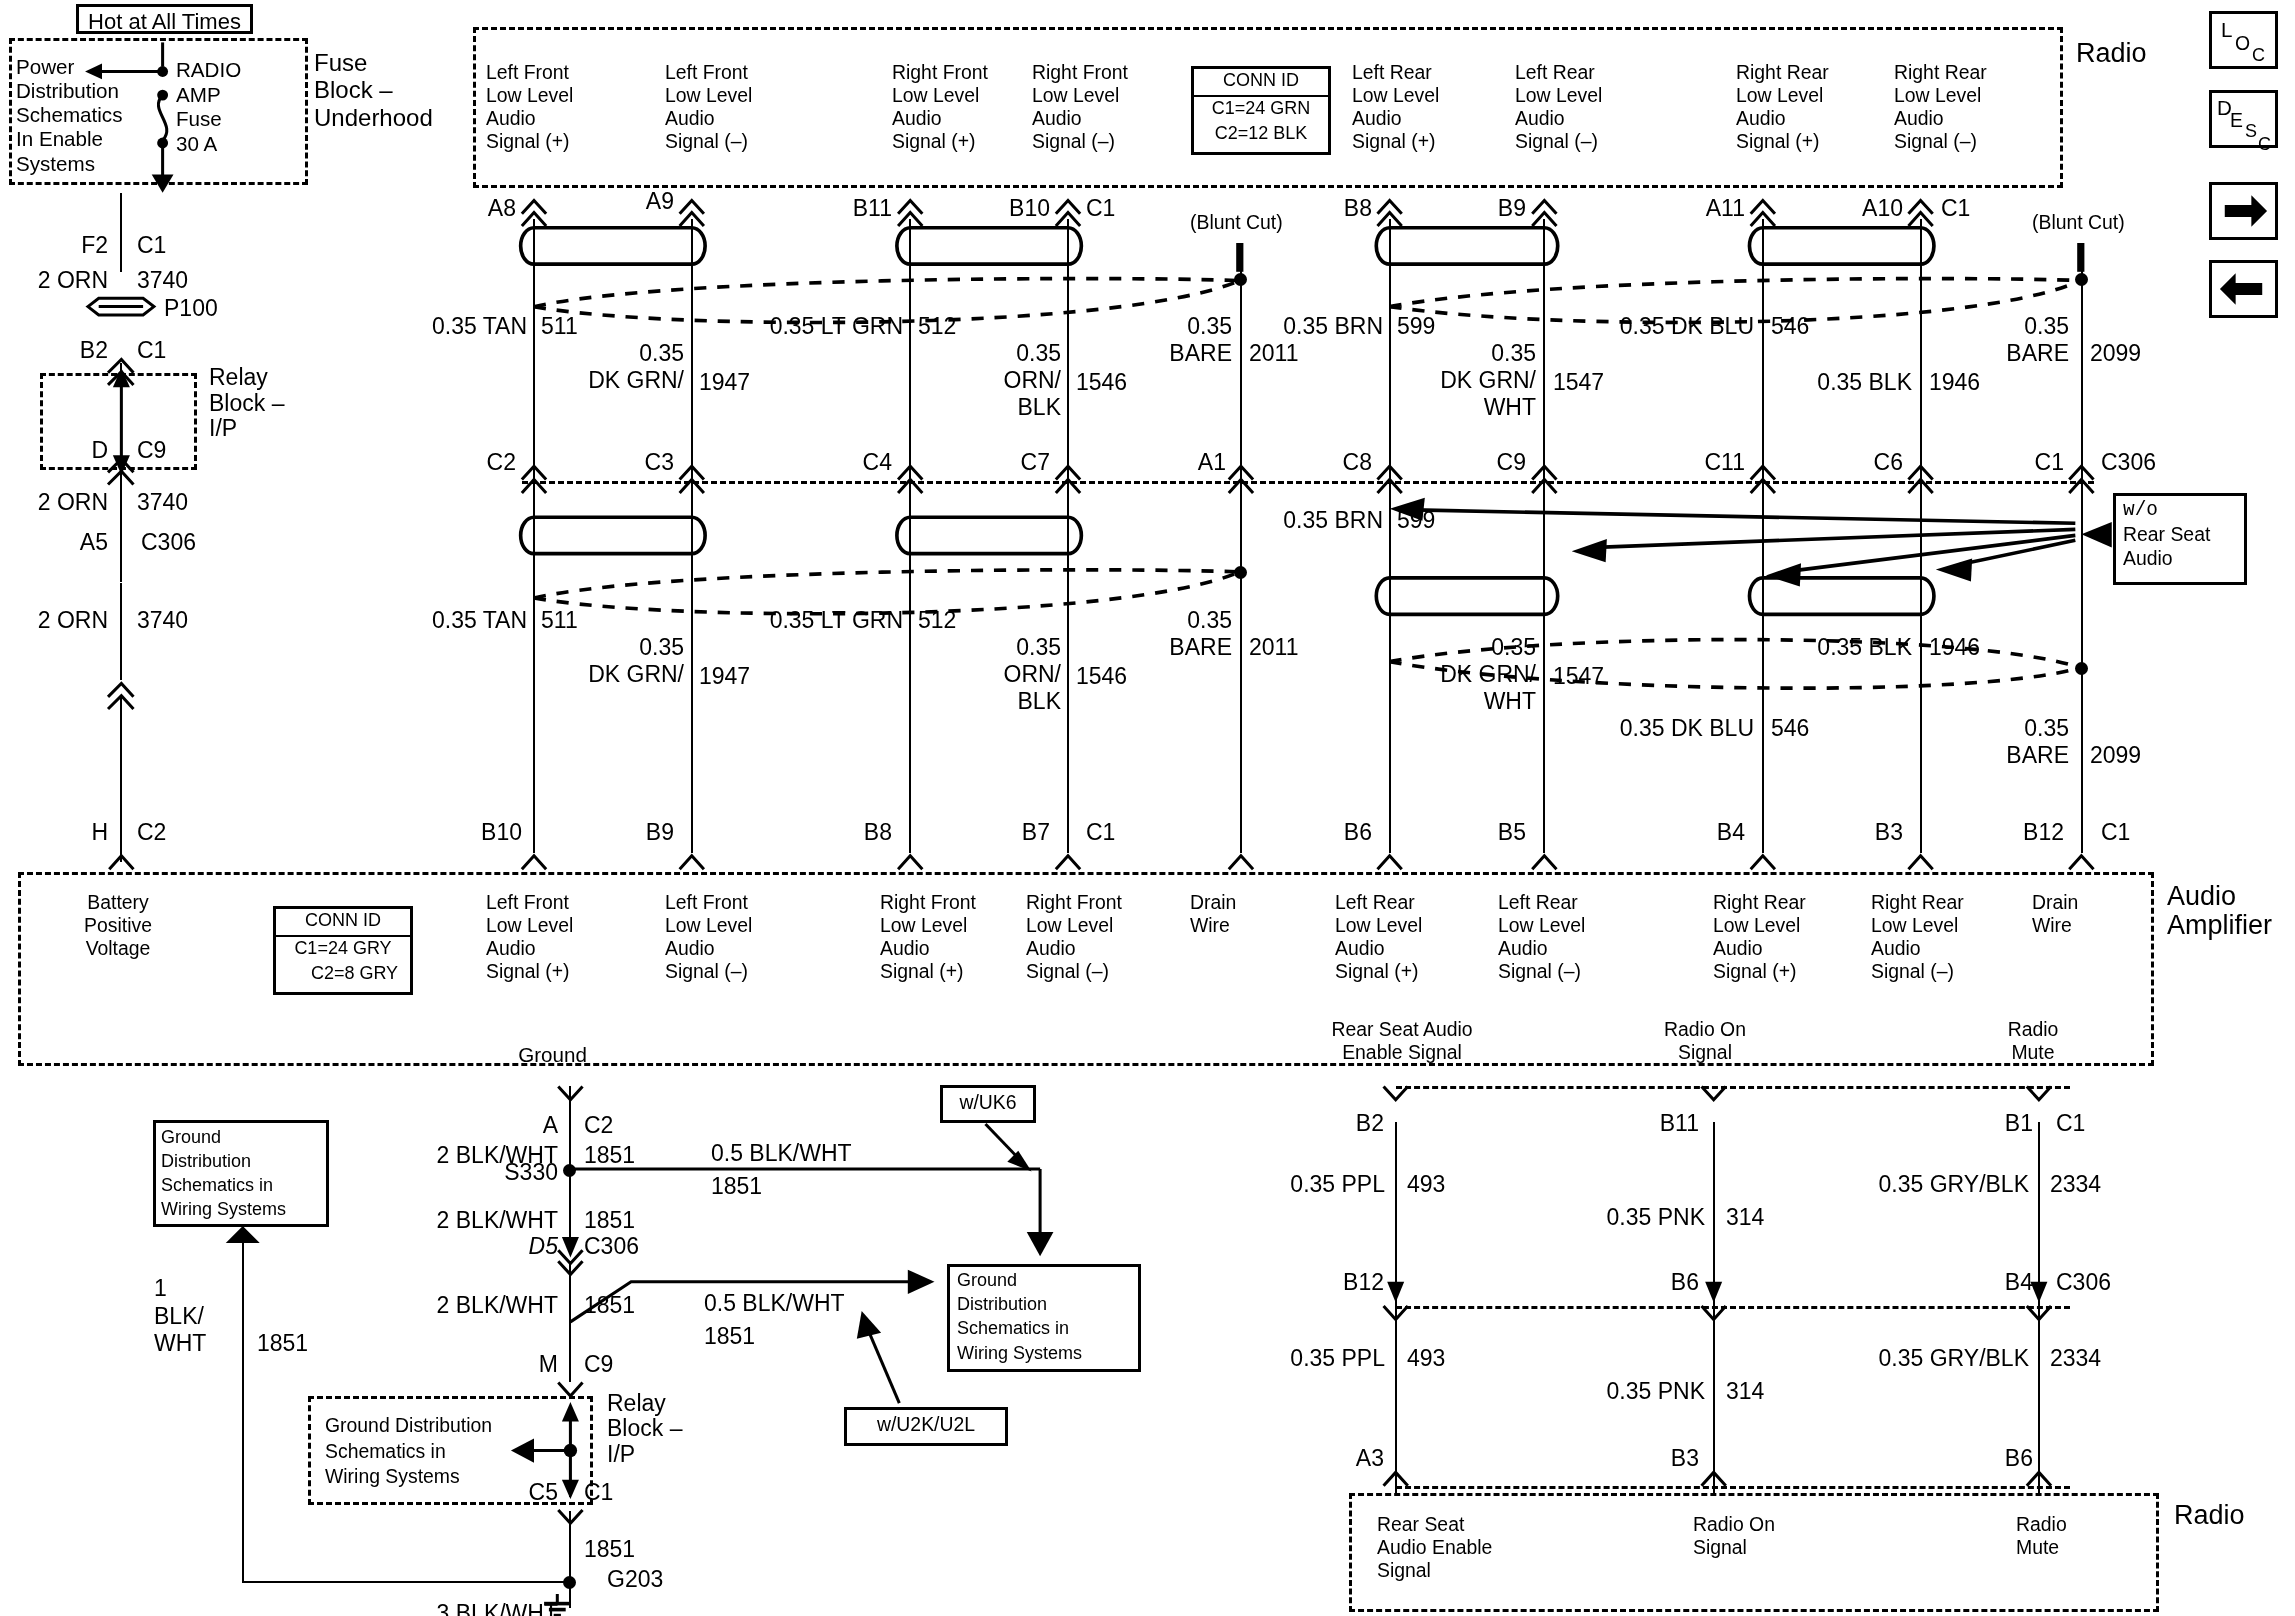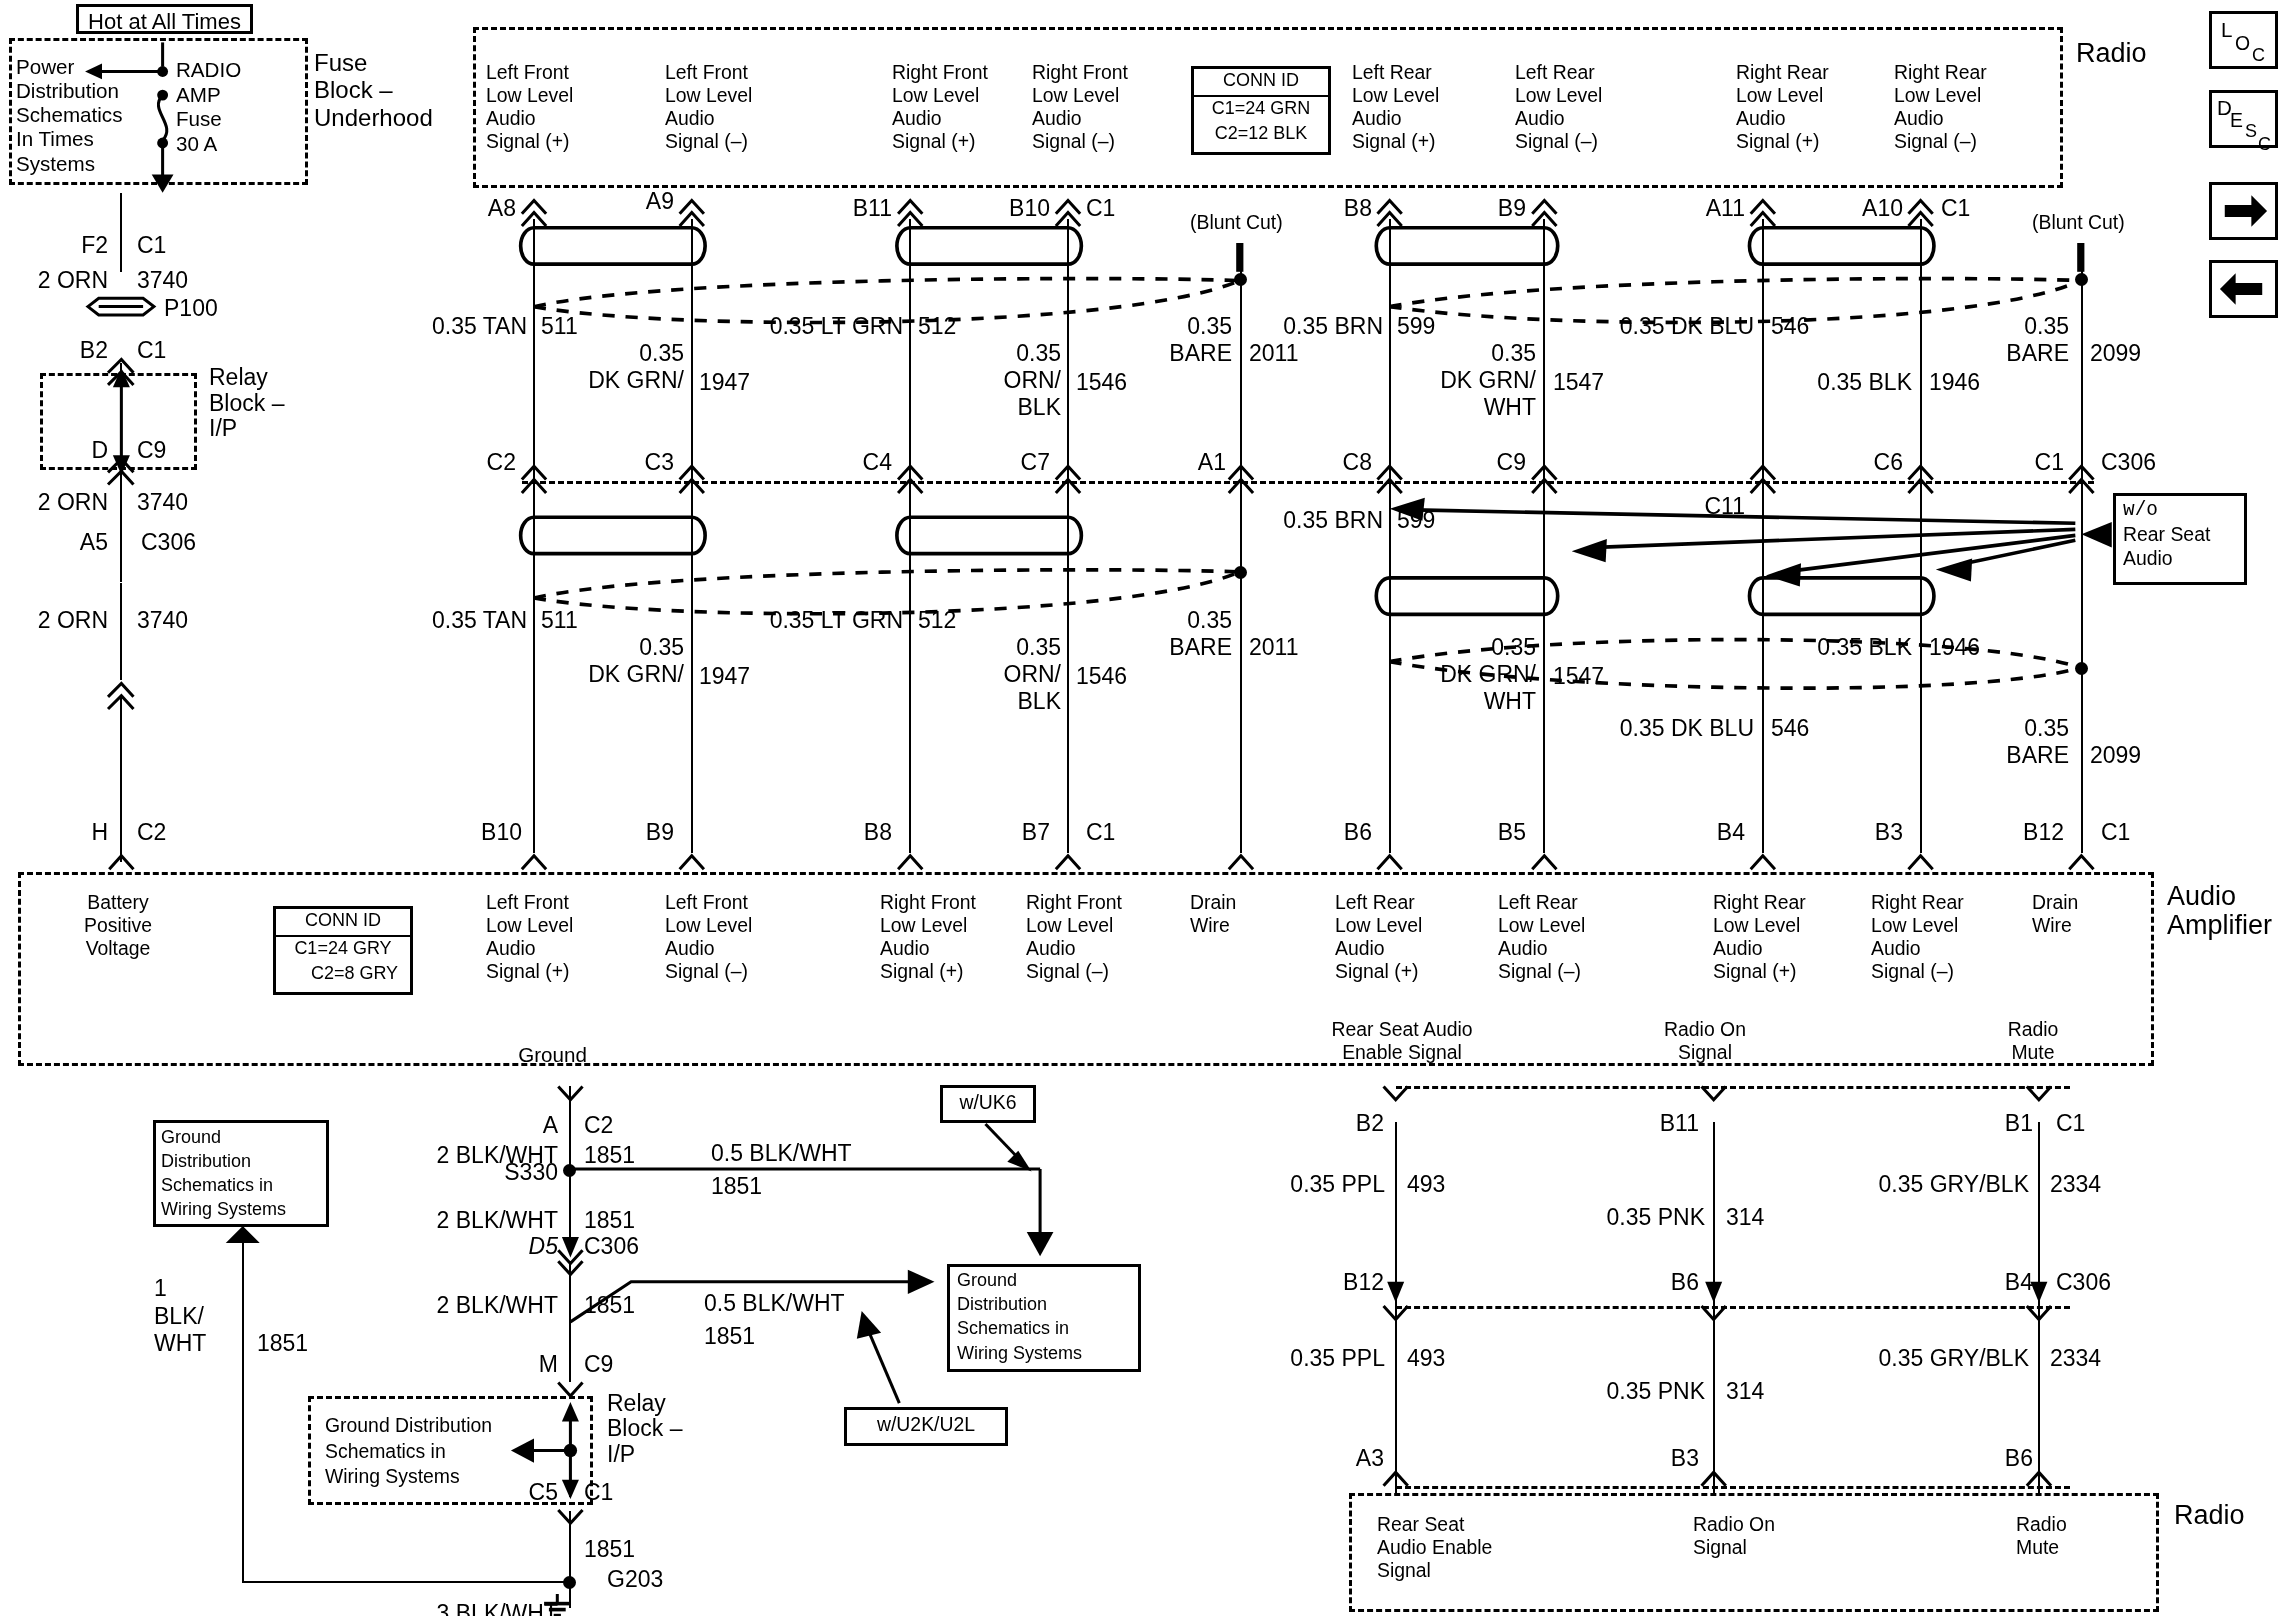--- a/index.html
+++ b/index.html
@@ -38,21 +38,21 @@
   <div class="t f36 ctr" style="left:76px;top:8.5px;width:177px;">Hot at All Times</div>
 
   <div class="dbox" style="left:8.5px;top:38px;width:299px;height:147px;"></div>
   <div class="t f40" style="left:314px;top:49px;">Fuse</div>
   <div class="t f40" style="left:314px;top:76px;">Block –</div>
   <div class="t f40" style="left:314px;top:104px;">Underhood</div>
 
   <div class="t f34" style="left:16px;top:55px;">Power</div>
   <div class="t f34" style="left:16px;top:79px;">Distribution</div>
   <div class="t f34" style="left:16px;top:103px;">Schematics</div>
-  <div class="t f34" style="left:16px;top:127px;">In Times</div>
+  <div class="t f34" style="left:16px;top:127px;">In Enable</div>
   <div class="t f34" style="left:16px;top:152px;">Systems</div>
 
   <div class="t f34" style="left:176px;top:58px;">RADIO</div>
   <div class="t f34" style="left:176px;top:83px;">AMP</div>
   <div class="t f34" style="left:176px;top:107px;">Fuse</div>
   <div class="t f34" style="left:176px;top:132px;">30 A</div>
 
   <svg style="left:0;top:0;width:364px;height:206px;" viewBox="0 0 600 340" width="364" height="206">
     <line x1="268" y1="70" x2="268" y2="110" stroke="#000" stroke-width="5"></line>
     <circle cx="268" cy="118" r="9" fill="#000"></circle>
@@ -231,21 +231,21 @@
     </g>
   </svg>
 
   <div class="t f38 rt" style="left:425px;top:449px;width:91px;">C2</div>
   <div class="t f38 rt" style="left:583px;top:449px;width:91px;">C3</div>
   <div class="t f38 rt" style="left:801px;top:449px;width:91px;">C4</div>
   <div class="t f38 rt" style="left:959px;top:449px;width:91px;">C7</div>
   <div class="t f38 rt" style="left:1135px;top:449px;width:91px;">A1</div>
   <div class="t f38 rt" style="left:1281px;top:449px;width:91px;">C8</div>
   <div class="t f38 rt" style="left:1435px;top:449px;width:91px;">C9</div>
-  <div class="t f38 rt" style="left:1648px;top:449px;width:97px;margin-top:44px;">C11</div>
+  <div class="t f38 rt" style="left:1648px;top:449px;width:97px;">C11</div>
   <div class="t f38 rt" style="left:1812px;top:449px;width:91px;">C6</div>
   <div class="t f38 rt" style="left:1973px;top:449px;width:91px;">C1</div>
   <div class="t f38" style="left:2101px;top:449px;">C306</div>
 
   <svg style="left:0;top:0;width:2295px;height:1617px;" viewBox="0 0 3782 2664" width="2295" height="1617">
     <g stroke="#000" stroke-width="6" fill="none">
       <path d="M3420 862 L2330 840"></path>
       <path d="M3420 872 L2620 902"></path>
       <path d="M3420 882 L2940 942"></path>
       <path d="M3420 890 L3230 930"></path>

